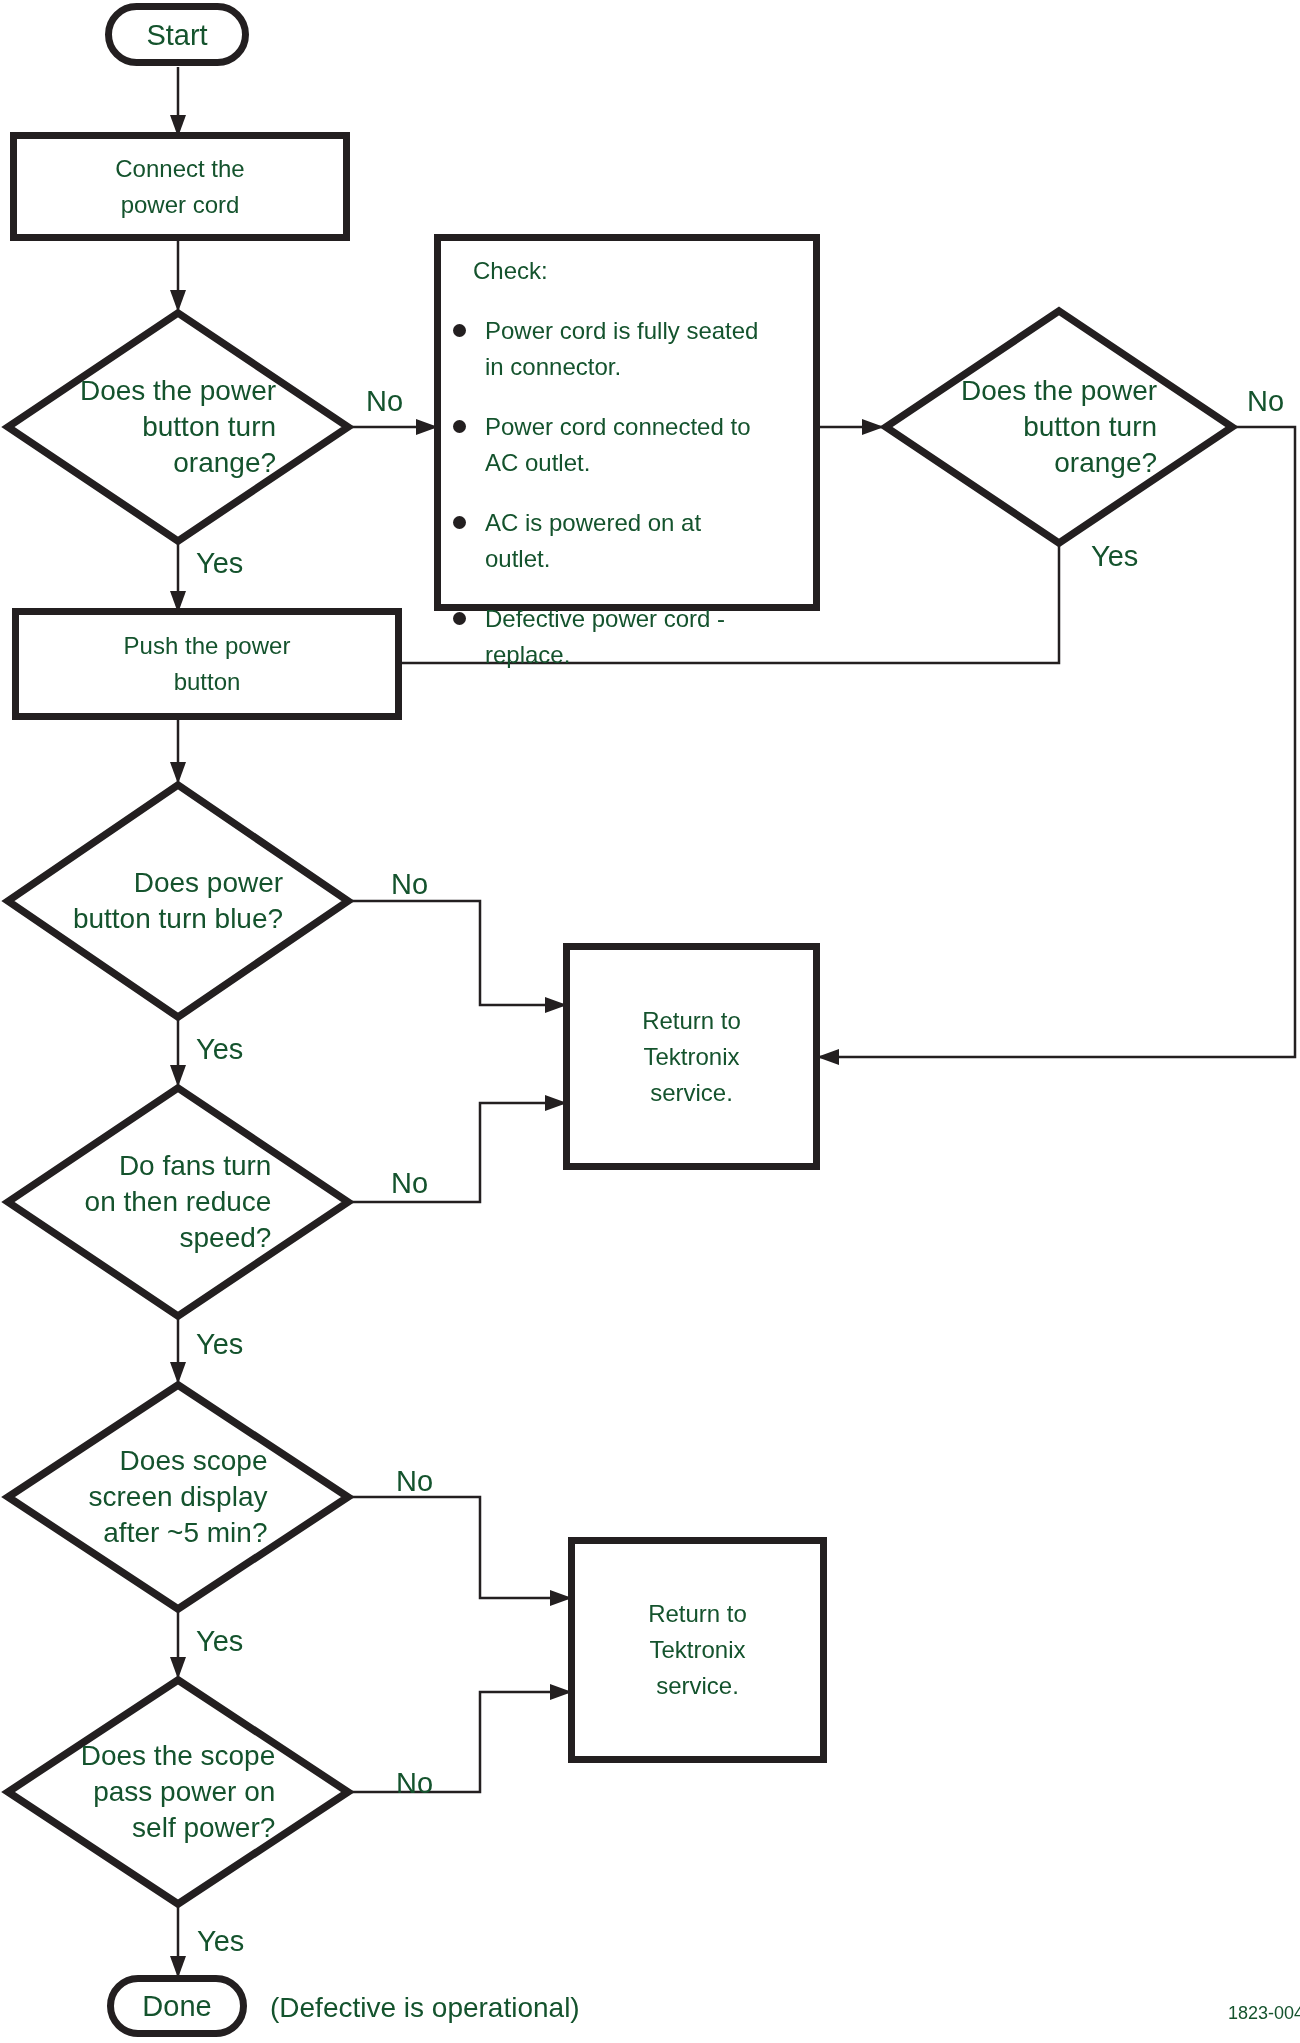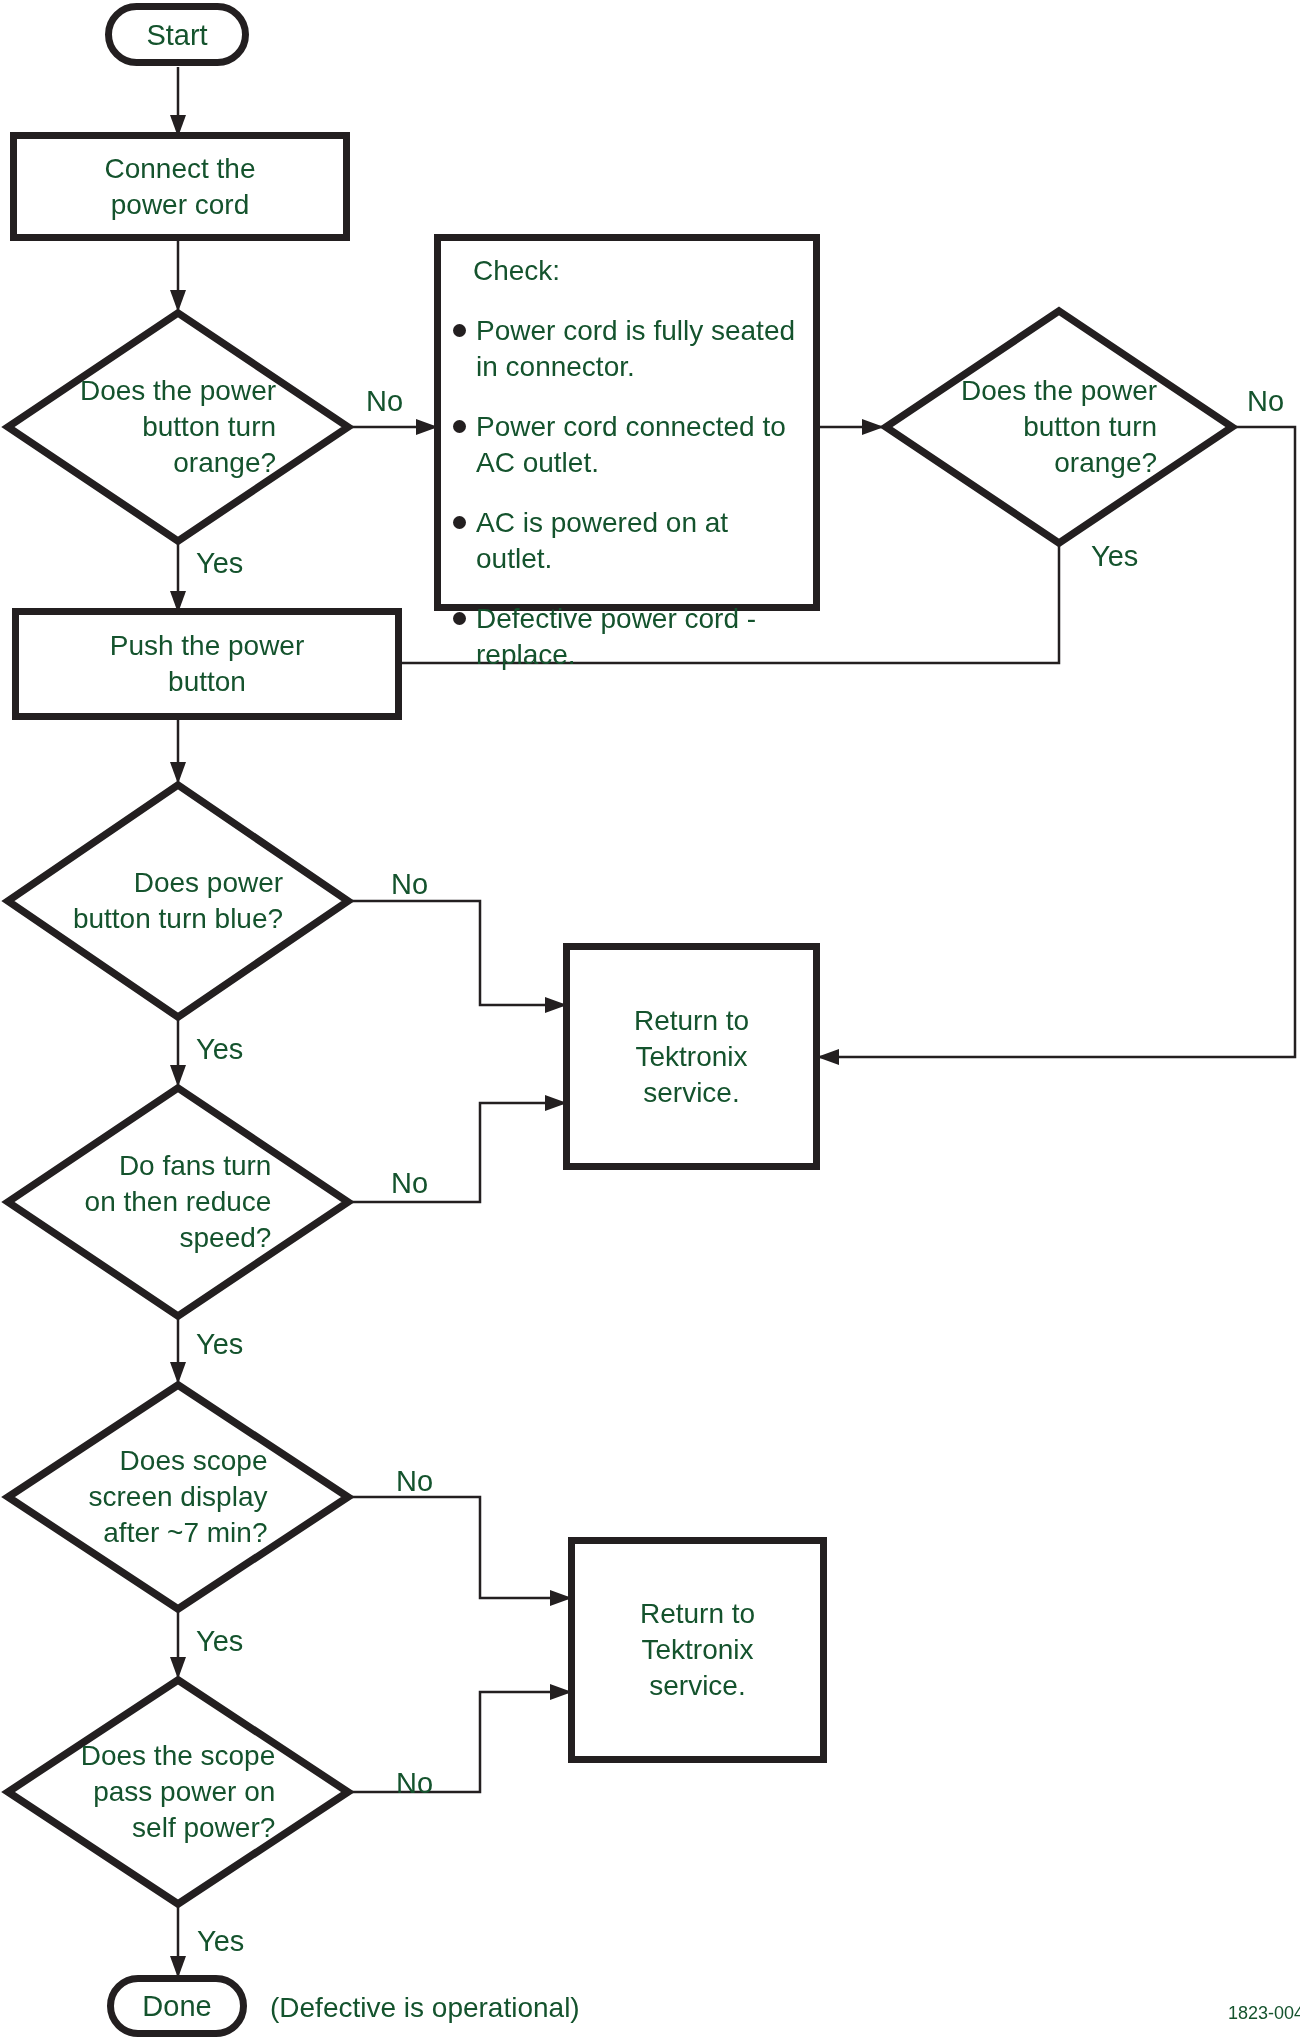--- a/index.html
+++ b/index.html
@@ -4,33 +4,33 @@
 <style>
   html,body { margin:0; padding:0; background:#ffffff; }
   .stage {
     position:relative; width:1300px; height:2043px; background:#ffffff;
     font-family:"Liberation Sans", sans-serif; color:#14532d; overflow:hidden;
   }
   svg.wires { position:absolute; left:0; top:0; z-index:1; }
   .node {
     position:absolute; background:#ffffff; border:7px solid #231f20;
     box-sizing:border-box; display:flex; align-items:center; justify-content:center;
-    text-align:center; font-size:28px; line-height:36px; z-index:2;
+    text-align:center; font-size:24px; line-height:36px; z-index:2;
   }
   .node .lines span { display:block; }
   .stadium { border-radius:34px; font-size:29px; }
   .dtext {
     position:absolute; display:flex; align-items:center; justify-content:center;
     text-align:center; font-size:28px; line-height:36px; z-index:2;
   }
   .dtext .lines span { display:block;text-align:right; }
   .elabel { position:absolute; font-size:29px; line-height:30px; z-index:3; white-space:nowrap; }
   .check { display:block; text-align:left; padding:10px 6px 0 10px; }
   .check-title { margin:2px 0 8px 22px; }
-  .brow { display:flex; margin-top:24px; }
+  .brow { display:flex; margin-top:24px;gap:9px; }
   .dot { flex:0 0 13px; width:13px; height:13px; border-radius:50%; background:#231f20; margin:11px 10px 0 2px; }
   .btext span { display:block; }
   .note { position:absolute; font-size:28px; line-height:30px; z-index:3; white-space:nowrap; }
   .docnum { position:absolute; font-size:18px; line-height:18px; z-index:3; white-space:nowrap; }
 </style>
 </head>
 <body>
 
 <div class="stage">
 
@@ -166,21 +166,21 @@
       <span>Do fans turn</span>
       <span>on then reduce</span>
       <span>speed?</span>
     </div>
   </div>
 
   <div class="dtext" style="left:8px; top:1385px; width:340px; height:224px;">
     <div class="lines">
       <span>Does scope</span>
       <span>screen display</span>
-      <span>after ~7 min?</span>
+      <span>after ~5 min?</span>
     </div>
   </div>
 
   <div class="dtext" style="left:8px; top:1680px; width:340px; height:224px;">
     <div class="lines">
       <span>Does the scope</span>
       <span>pass power on</span>
       <span>self power?</span>
     </div>
   </div>

